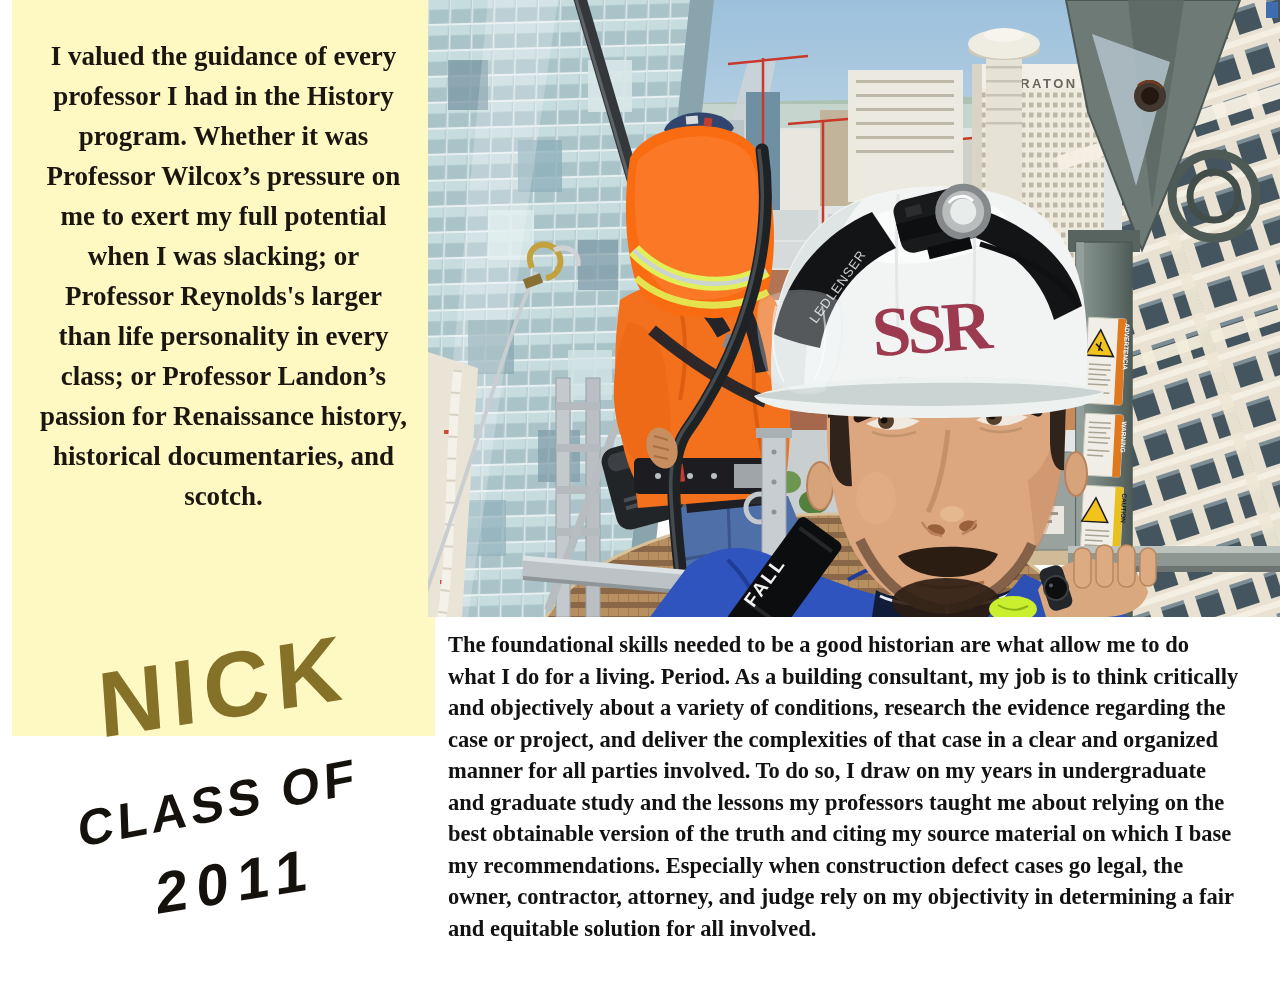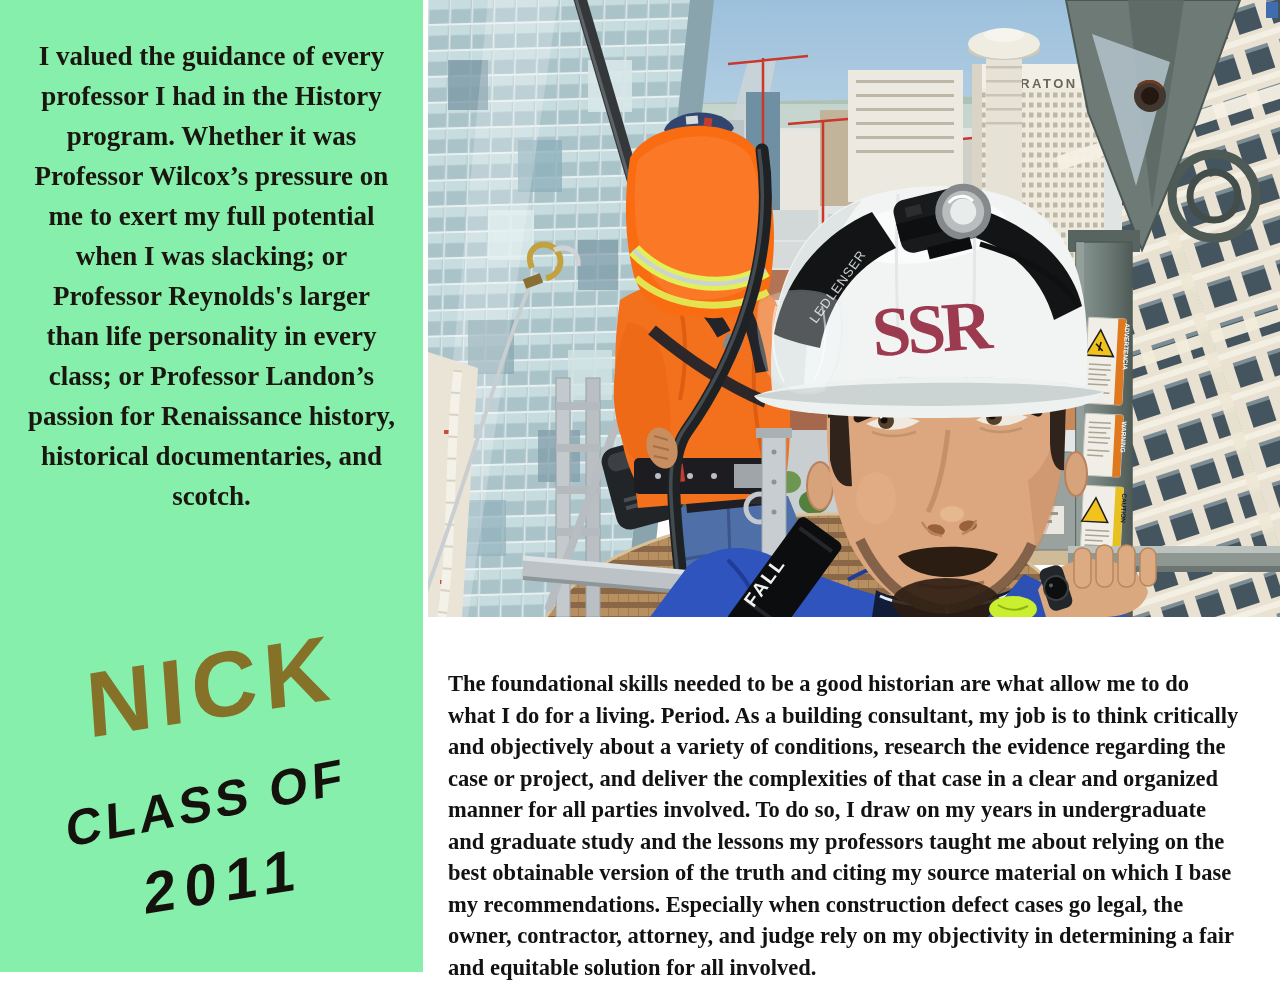--- a/index.html
+++ b/index.html
@@ -1,32 +1,32 @@
 <!DOCTYPE html>
 <html><head>
 <meta charset="utf-8">
 <style>
   html,body{margin:0;padding:0;background:#fff;}
   .canvas{position:relative;width:1280px;height:988px;background:#ffffff;overflow:hidden;
           font-family:"Liberation Serif",serif;}
-  .sidebar{position:absolute;left:0;top:0;width:423px;height:972px;background:#86efac;}
+  .sidebar{position:absolute;left:12px;top:0;width:423px;height:736px;background:#fef9c3;}
   .quote{position:absolute;top:36px;left:0;width:423px;box-sizing:border-box;padding:0 24px;
          font:700 27px/40px "Liberation Serif",serif;color:#1b1610;text-align:center;}
   .nick{position:absolute;top:640px;left:0;width:423px;text-align:center;
         font:700 92px/1 "Liberation Sans",sans-serif;color:#857128;letter-spacing:7px;
         transform:rotate(-9deg) skewX(-5deg);}
   .classof{position:absolute;top:778px;left:6px;width:400px;text-align:center;
         font:700 50px/1 "Liberation Sans",sans-serif;color:#15110c;letter-spacing:4px;
         transform:rotate(-11deg) skewX(-9deg);}
   .year{position:absolute;top:852px;left:24px;width:400px;text-align:center;
         font:700 58px/1 "Liberation Sans",sans-serif;color:#15110c;letter-spacing:9px;
         transform:rotate(-9deg) skewX(-9deg);}
   .photo{position:absolute;left:428px;top:0;width:852px;height:617px;}
   .photo svg{display:block;}
-  .main-text{position:absolute;left:448px;top:668px;width:792px;
+  .main-text{position:absolute;left:448px;top:629px;width:792px;
         font:700 22.5px/31.5px "Liberation Serif",serif;color:#121212;text-align:left;}
 </style>
 </head>
 <body>
 
 <div class="canvas">
 
   <div class="sidebar">
     <div class="quote">I valued the guidance of every professor I had in the History program. Whether it was Professor Wilcox’s pressure on me to exert my full potential when I was slacking; or Professor Reynolds's larger than life personality in every class; or Professor Landon’s passion for Renaissance history, historical documentaries, and scotch.</div>
     <div class="nick">NICK</div>

